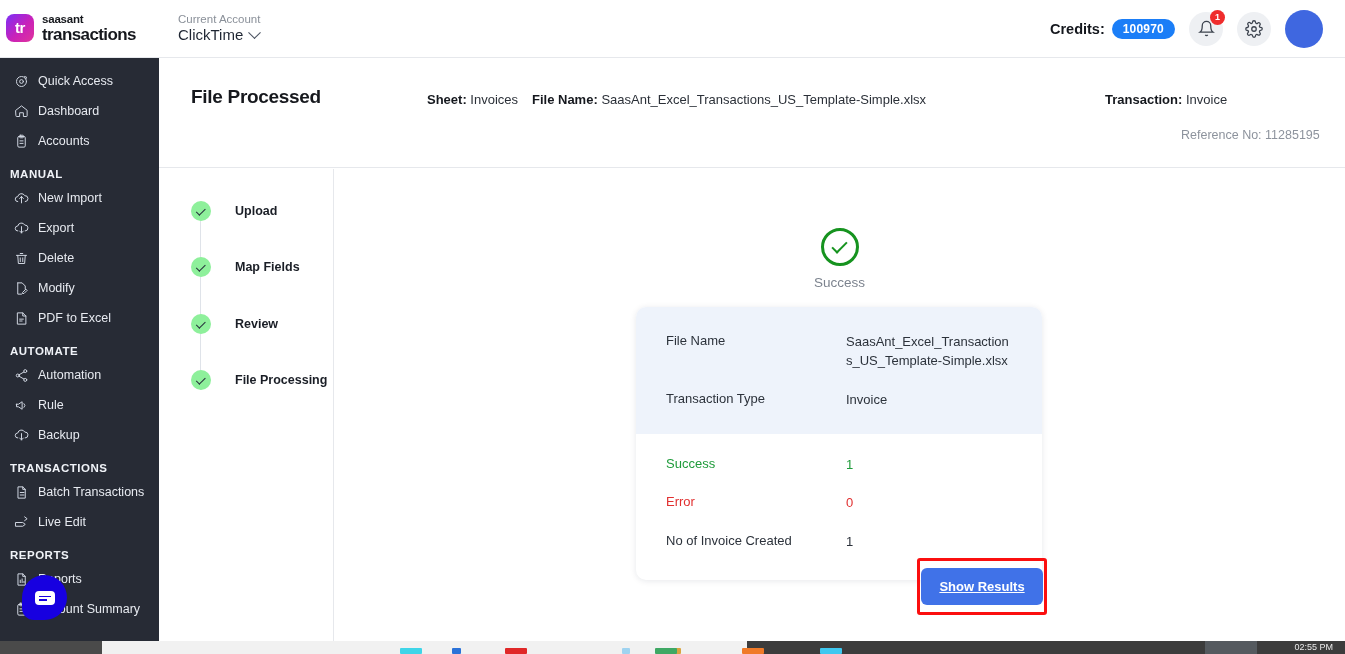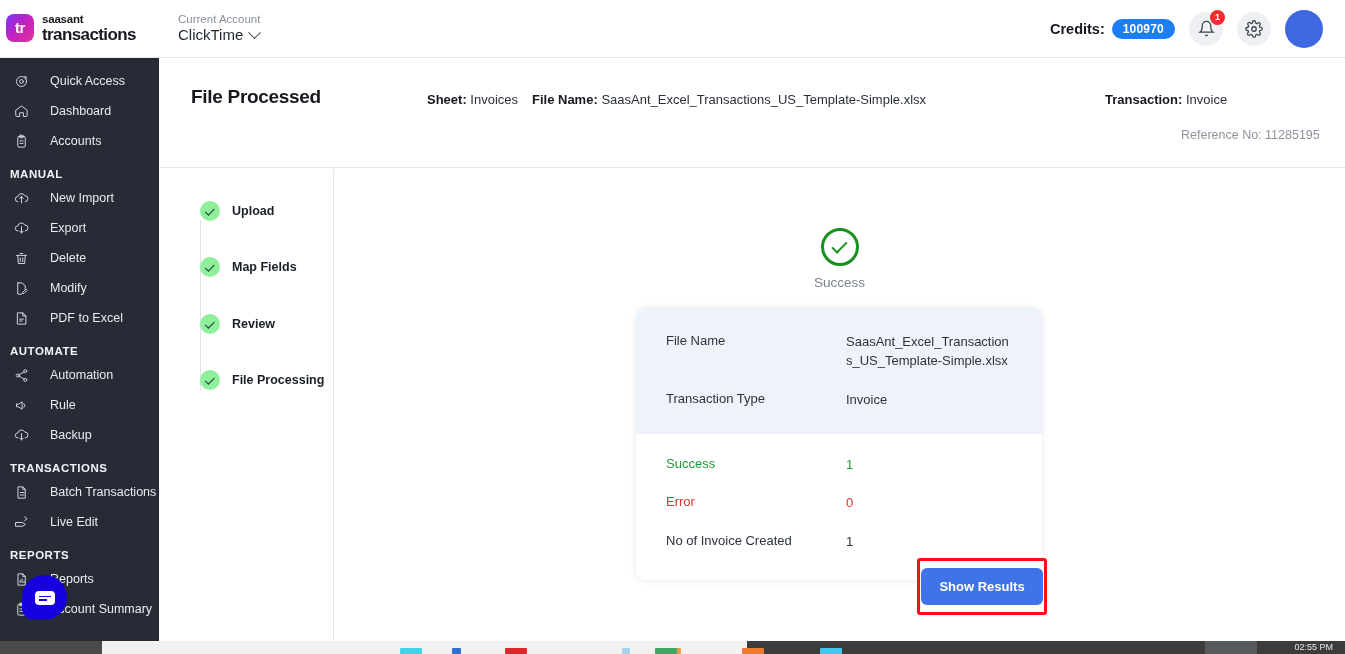--- a/index.html
+++ b/index.html
@@ -40,21 +40,21 @@
   .credits-pill { background: #1b7ef7; color: #fff; font-size: 12px; font-weight: 600; border-radius: 11px; padding: 3px 11px; letter-spacing: 0.2px; }
   .icon-circle { width: 34px; height: 34px; border-radius: 50%; background: #eef0f3; display: flex; align-items: center; justify-content: center; position: relative; }
   .badge { position: absolute; top: -2px; right: -2px; width: 15px; height: 15px; border-radius: 50%; background: #ef2c2c; color: #fff; font-size: 9px; display: flex; align-items: center; justify-content: center; font-weight: 700; }
   .avatar { width: 38px; height: 38px; border-radius: 50%; background: #3f67e0; }
 
   
   .sidebar {
     position: absolute; left: 0; top: 58px; width: 159px; height: 583px;
     background: #272b35; overflow: hidden; z-index: 15;
   }
-  .nav-item { display: flex; align-items: center; gap: 21px; height: 30px; padding-left: 14px; color: #e7eaf0; font-size: 12.5px; }
+  .nav-item { display: flex; align-items: center; gap: 9px; height: 30px; padding-left: 14px; color: #e7eaf0; font-size: 12.5px; }
   .nav-item .ico { width: 15px; height: 15px; display: flex; align-items: center; justify-content: center; color: #cfd5e0; flex: 0 0 15px; }
   .nav-head { color: #f0f3f8; font-size: 11.5px; font-weight: 700; letter-spacing: 0.5px; padding-left: 10px; margin-top: 12px; margin-bottom: 3px; }
 
   .chat-bubble {
     position: absolute; left: 22px; top: 575px; width: 45px; height: 45px;
     background: #1700e0; border-radius: 50% 50% 50% 12px;
     display: flex; align-items: center; justify-content: center; z-index: 40;
   }
   .chat-glyph { width: 20px; height: 14px; border-radius: 4px; background: #fff; position: relative; }
   .chat-glyph:before, .chat-glyph:after { content: ""; position: absolute; left: 4px; height: 1.6px; background: #1700e0; }
@@ -66,21 +66,21 @@
   .page-title { position: absolute; left: 32px; top: 28px; font-size: 19px; font-weight: 700; color: #16181d; letter-spacing: -0.3px; }
   .meta-row { position: absolute; left: 0; top: 34px; width: 100%; }
   .meta-sheet { position: absolute; left: 268px; font-size: 13px; color: #2b3038; }
   .meta-file { position: absolute; left: 373px; font-size: 13px; color: #2b3038; }
   .meta-txn { position: absolute; left: 946px; font-size: 13px; color: #2b3038; }
   .meta-ref { position: absolute; left: 1022px; top: 70px; font-size: 12.5px; color: #8d939d; }
   .b { font-weight: 700; color: #15181e; }
 
   
   .stepper { position: absolute; left: 159px; top: 169px; width: 175px; height: 472px; background: #fff; border-right: 1px solid #e6e8ec; }
-  .step { position: absolute; left: 32px; display: flex; align-items: center; gap: 12px; margin-left: 9px; }
+  .step { position: absolute; left: 32px; display: flex; align-items: center; gap: 24px; }
   .step-dot { width: 20px; height: 20px; border-radius: 50%; background: #8ef09b; display: flex; align-items: center; justify-content: center; position: relative; z-index: 2; }
   .step-check { width: 9px; height: 5px; border-left: 1.8px solid #26303c; border-bottom: 1.8px solid #26303c; transform: rotate(-45deg) translate(0px,-1px); }
   .step-label { font-size: 12.5px; font-weight: 700; color: #1a1e26; white-space: nowrap; }
   .step-line { position: absolute; left: 41px; width: 1px; background: #dfe3e9; z-index: 1; }
 
   
   .main { position: absolute; left: 334px; top: 169px; width: 1011px; height: 472px; background: #fff; }
   .import-title { position: absolute; left: 0; top: 33px; width: 1011px; text-align: center; font-size: 19px; font-weight: 700; color: #14181f; letter-spacing: -0.3px; }
   .succ-ring { position: absolute; left: 50%; top: 59px; transform: translateX(-50%); width: 38px; height: 38px; border-radius: 50%; border: 3px solid #16931f; display: flex; align-items: center; justify-content: center; }
   .succ-check { width: 15px; height: 8px; border-left: 2.6px solid #16931f; border-bottom: 2.6px solid #16931f; transform: rotate(-45deg) translate(1px,-1px); }
@@ -89,21 +89,21 @@
   .card { position: absolute; left: 302px; top: 138px; width: 406px; background: #fff; border-radius: 10px; box-shadow: 0 1px 6px rgba(20,30,60,0.10); overflow: hidden; }
   .card-top { background: #eef3fb; padding: 16px 0 14px 0; }
   .crow { display: flex; align-items: flex-start; padding: 10px 30px; }
   .ckey { width: 180px; font-size: 13px; color: #2c323b; flex: 0 0 180px; }
   .cval { font-size: 13px; color: #2c323b; line-height: 1.45; word-break: break-word; }
   .ckey.green, .cval.green { color: #1e9b3a; }
   .ckey.red, .cval.red { color: #e13030; }
   .card-bot { padding: 12px 0 18px 0; }
 
   .btn-highlight { position: absolute; left: 583px; top: 389px; width: 130px; height: 57px; border: 3px solid #fb0f0f; border-radius: 3px; display: flex; align-items: center; justify-content: center; }
-  .btn-primary { background: #4072e8; color: #fff; font-size: 13px; font-weight: 700; border: none; border-radius: 6px; padding: 11px 18px; cursor: pointer; font-family: "Liberation Sans", sans-serif; }
+  .btn-primary { background: #4072e8; color: #fff; font-size: 13px; font-weight: 700; border: none; border-radius: 6px; padding: 11px 18px; cursor: pointer; font-family: "Liberation Sans", sans-serif; text-decoration: underline; }
 
   
   .taskbar { position: absolute; left: 0; top: 641px; width: 1345px; height: 30px; background: #3c3c3c; z-index: 50; }
   .tb-seg-light { position: absolute; left: 102px; top: 0; width: 645px; height: 13px; background: #f1f1f1; }
   .tb-dark-left { position: absolute; left: 0; top: 0; width: 102px; height: 13px; background: #4a4a4a; }
   .tb-icon { position: absolute; top: 7px; height: 6px; border-radius: 1px; }
   .tb-clock { position: absolute; right: 12px; top: 1px; font-size: 9px; color: #e9e9e9; font-family: "Liberation Sans", sans-serif; }
   .tb-tray { position: absolute; right: 88px; top: 0; width: 52px; height: 13px; background: #555a5f; }
 </style>
 </head>

